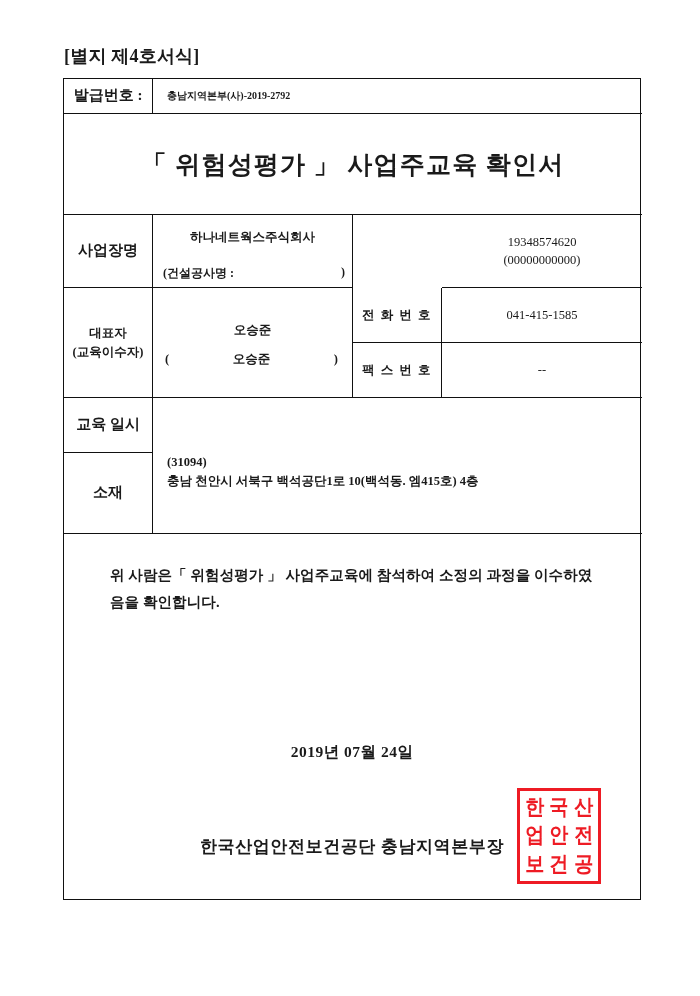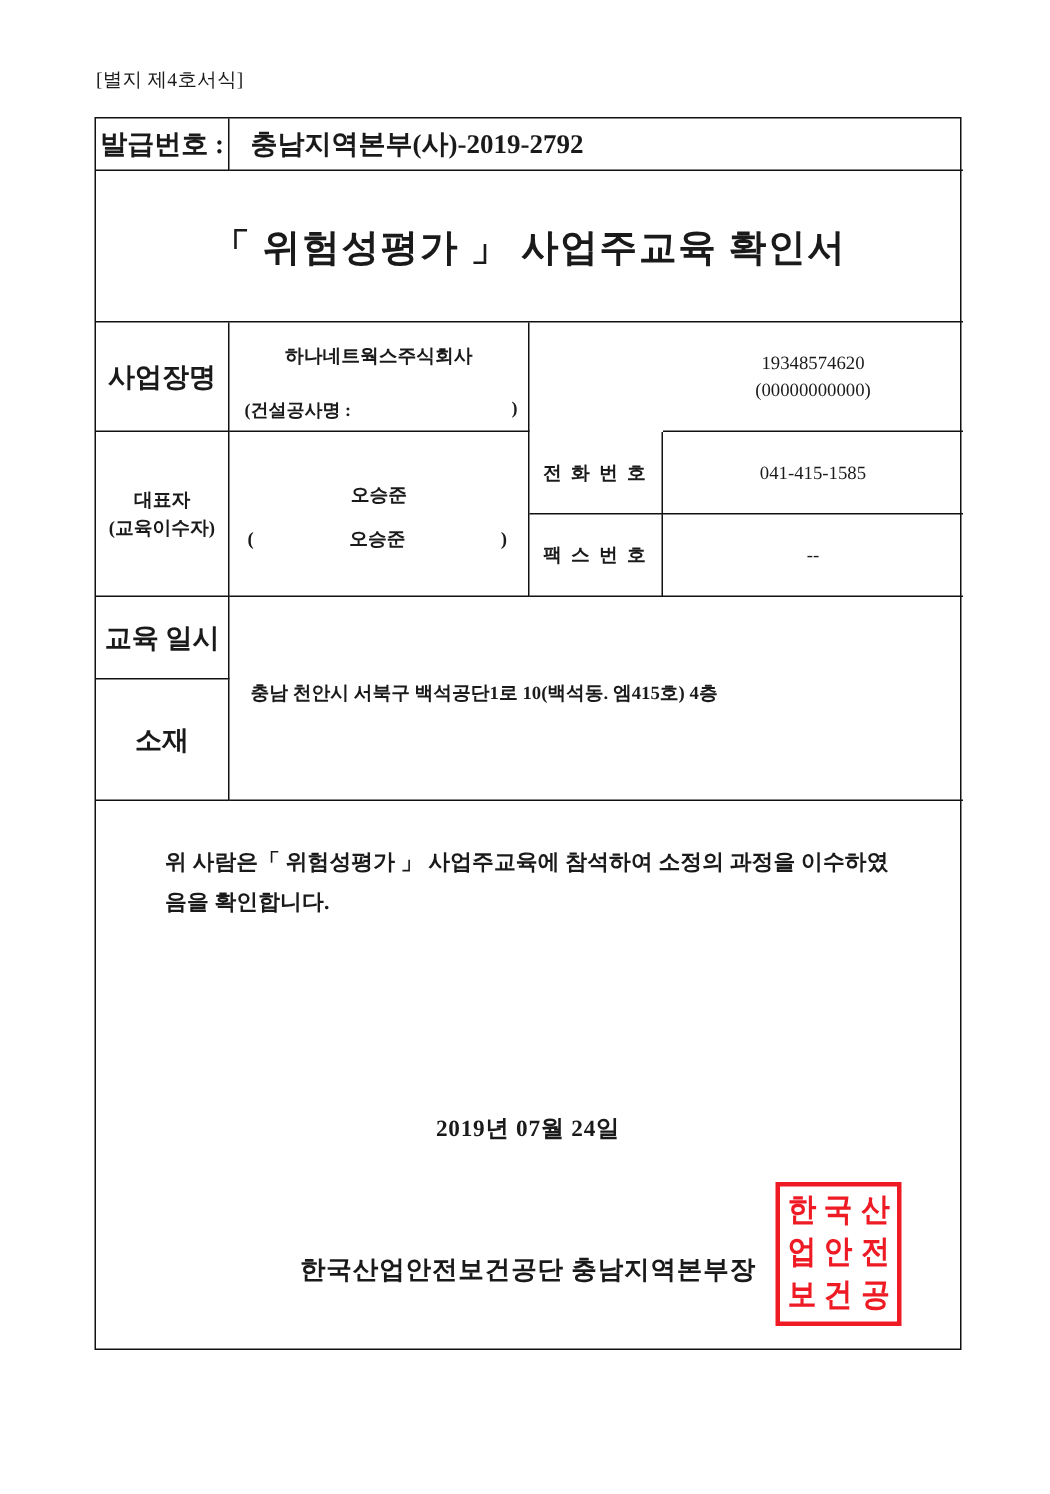--- a/index.html
+++ b/index.html
@@ -21,22 +21,22 @@
     left: 0; top: 0;
     width: 700px;
     height: 996px;
   }
 
   
   .form-code {
     position: absolute;
     left: 64px;
     top: 44px;
-    font-size: 13px;
-    font-weight: normal;
+    font-size: 18px;
+    font-weight: bold;
     letter-spacing: 0.2px;
     white-space: nowrap;
   }
 
   
   .frame {
     position: absolute;
     left: 63px;
     top: 78px;
     width: 578px;
@@ -54,32 +54,32 @@
     justify-content: center;
     text-align: center;
     font-size: 12px;
     line-height: 1.45;
   }
   .bd-b { border-bottom: 1.4px solid #111; }
   .bd-r { border-right: 1.4px solid #111; }
 
   .lbl {
     font-weight: bold;
-    font-size: 18px;
+    font-size: 15px;
   }
 
   
   .r1 { top: 0; height: 35px; }
   #issue-label-cell { left: 0; width: 89px; }
   #issue-value-cell {
     left: 89px; width: 489px;
     justify-content: flex-start;
     padding-left: 14px;
     font-weight: bold;
-    font-size: 18px;
+    font-size: 10px;
   }
 
   
   #title-band {
     position: absolute;
     left: 0; top: 35px;
     width: 578px; height: 101px;
     box-sizing: border-box;
     border-bottom: 1.4px solid #111;
     display: flex;
@@ -276,20 +276,21 @@
     </div>
     <div class="cell bd-r bd-b lbl" id="tel-label">전 화 번 호</div>
     <div class="cell bd-b" id="tel-value">041-415-1585</div>
     <div class="cell bd-r bd-b lbl" id="fax-label">팩 스 번 호</div>
     <div class="cell bd-b" id="fax-value">--</div>
 
     <div class="cell r4 bd-r bd-b lbl" id="edu-date-label">교육 일시</div>
 
     <div class="cell r5 bd-r bd-b lbl" id="address-label">소재</div>
     <div class="cell r5 bd-b" id="address-value">
+      <div id="address-zip">(31094)</div>
       <div>충남 천안시 서북구 백석공단1로 10(백석동. 엠415호) 4층</div>
     </div>
 
     <div id="statement">위 사람은「 위험성평가 」 사업주교육에 참석하여 소정의 과정을 이수하였음을 확인합니다.</div>
 
     <div id="cert-date">2019년 07월 24일</div>
 
     <div id="issuer-line">한국산업안전보건공단 충남지역본부장</div>
 
     <div id="seal-stamp">

